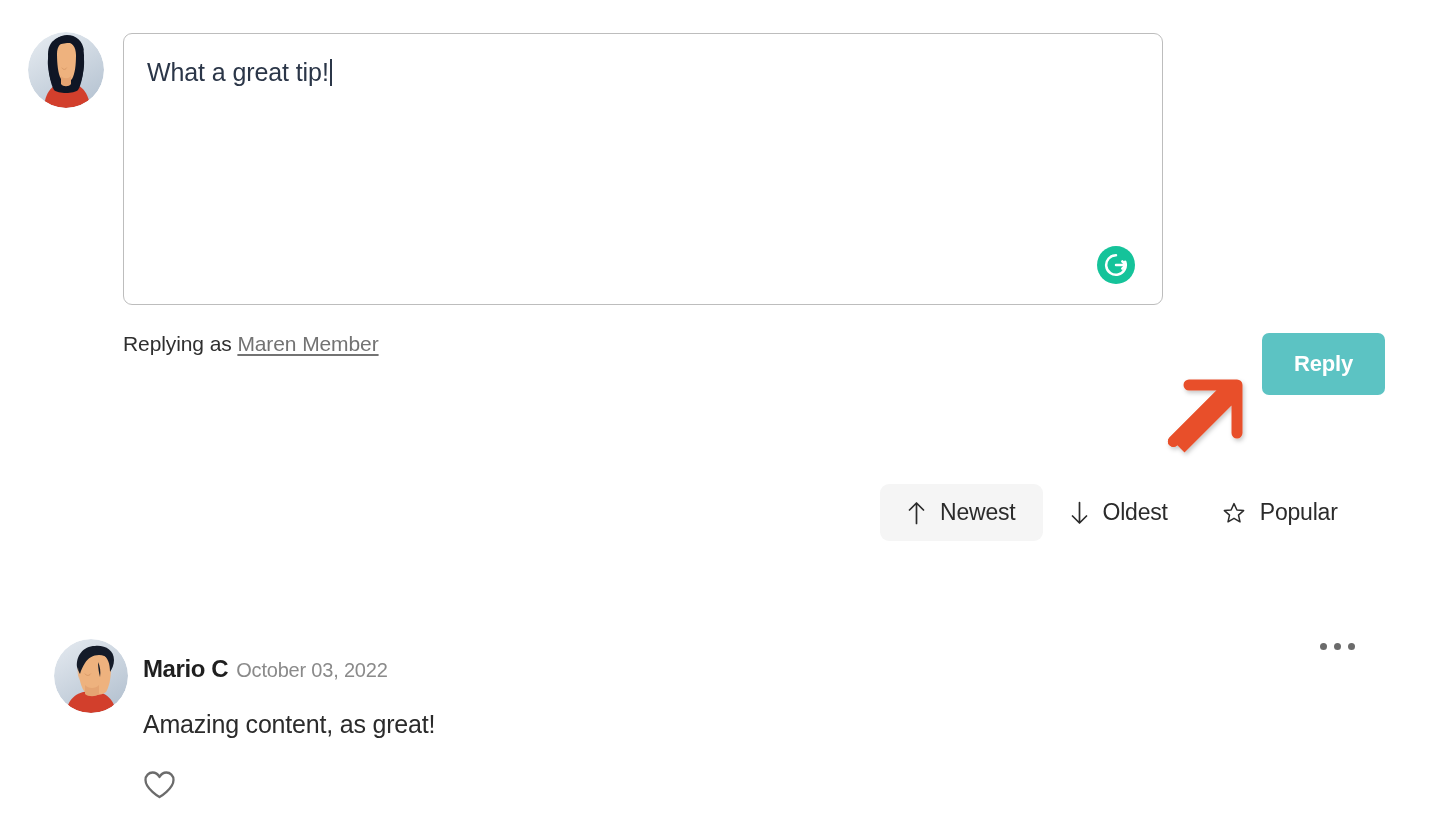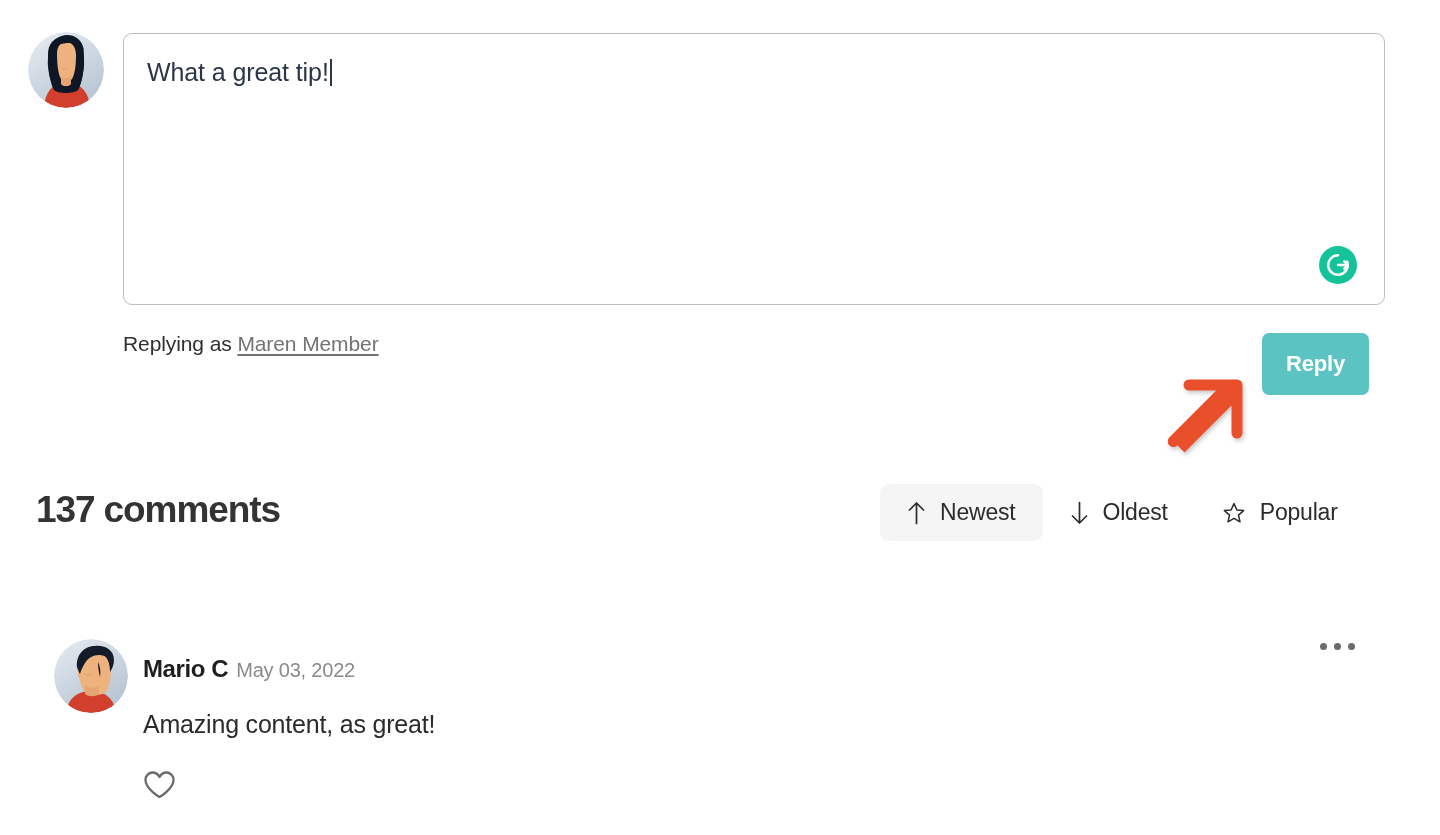--- a/index.html
+++ b/index.html
@@ -41,21 +41,21 @@
     overflow: hidden;
     display: block;
   }
 
   .avatar svg { display: block; width: 100%; height: 100%; }
 
   .textarea-wrap {
     position: absolute;
     left: 123px;
     top: 33px;
-    width: 1262px;
+    width: 1040px;
     height: 272px;
   }
 
   .textarea-box {
     width: 100%;
     height: 100%;
     border: 1.4px solid #bdbdbd;
     border-radius: 9px;
     background: #ffffff;
     position: relative;
@@ -103,21 +103,21 @@
     text-decoration: underline;
     text-underline-offset: 3px;
     color: #737373;
     cursor: pointer;
   }
 
   .reply-button {
     position: absolute;
     left: 1262px;
     top: 333px;
-    width: 107px;
+    width: 123px;
     height: 62px;
     background: #5cc3c3;
     border: none;
     border-radius: 7px;
     color: #ffffff;
     font-family: "Liberation Sans", sans-serif;
     font-size: 22px;
     font-weight: bold;
     letter-spacing: -0.2px;
     cursor: pointer;
@@ -332,21 +332,20 @@
           <feDropShadow dx="1.5" dy="2.5" stdDeviation="2.2" flood-color="#000000" flood-opacity="0.22"></feDropShadow>
         </filter>
       </defs>
       <g filter="url(#arrShadow)">
         <path d="M21.5 84.5 L68.5 37.5 L68.5 65 A5.5 5.5 0 0 0 79.5 65 L79.5 17 A5.5 5.5 0 0 0 74 11.5 L26 11.5 A5.5 5.5 0 0 0 26 22.5 L53.5 22.5 L6.5 69.5 A5.5 5.5 0 0 0 14.3 77.3 Z" fill="#e8502a"></path>
         <path d="M6.5 69.5 L53.5 22.5 L62 31 L14.3 77.3 A5.5 5.5 0 0 1 6.5 69.5 Z" fill="#e8502a"></path>
       </g>
     </svg>
   </div>
 
-  <div class="comments-count">137 comments</div>
 
   <div class="sort-bar">
 
     <button class="sort-option active">
       <span class="sort-icon">
         <svg width="19" height="24" viewBox="0 0 19 24" xmlns="http://www.w3.org/2000/svg">
           <path d="M9.5 22.5 L9.5 2.5 M2.5 9 L9.5 2 L16.5 9" stroke="#2b2b2b" stroke-width="1.7" fill="none" stroke-linecap="round" stroke-linejoin="round"></path>
         </svg>
       </span>
       <span>Newest</span>
@@ -393,21 +392,21 @@
           <path d="M41 7 C51 6 60 11 60 21 C60 26 58 30 56 33 C56 25 54 18 48 15 C45 13 42 12 41 7 Z" fill="#141b29"></path>
           <path d="M44 23 C46 27 47 33 46 38 C45 34 44 29 44 23 Z" fill="#141b29"></path>
           <path d="M24 28 C23 33 24 38 26 41 C25 36 24 32 24 28 Z" fill="#eeb27e"></path>
           <path d="M31 35 C33 37 35 37 36.5 35" stroke="#d89a69" stroke-width="1" fill="none" stroke-linecap="round"></path>
         </g>
       </svg>
     </div>
 
     <div class="comment-head">
       <span class="comment-author">Mario C</span>
-      <span class="comment-date">May 03, 2022</span>
+      <span class="comment-date">October 03, 2022</span>
     </div>
 
     <div class="comment-body">Amazing content, as great!</div>
 
     <div class="comment-actions">
       <button class="like-button">
         <svg width="33" height="30" viewBox="0 0 33 30" xmlns="http://www.w3.org/2000/svg">
           <path d="M16.5 27 C16.5 27 2.5 18.8 2.5 9.9 C2.5 5.6 5.8 2.5 9.6 2.5 C12.4 2.5 15 4.3 16.5 7 C18 4.3 20.6 2.5 23.4 2.5 C27.2 2.5 30.5 5.6 30.5 9.9 C30.5 18.8 16.5 27 16.5 27 Z" stroke="#6b6b6b" stroke-width="2.3" fill="none" stroke-linejoin="round"></path>
         </svg>
       </button>

